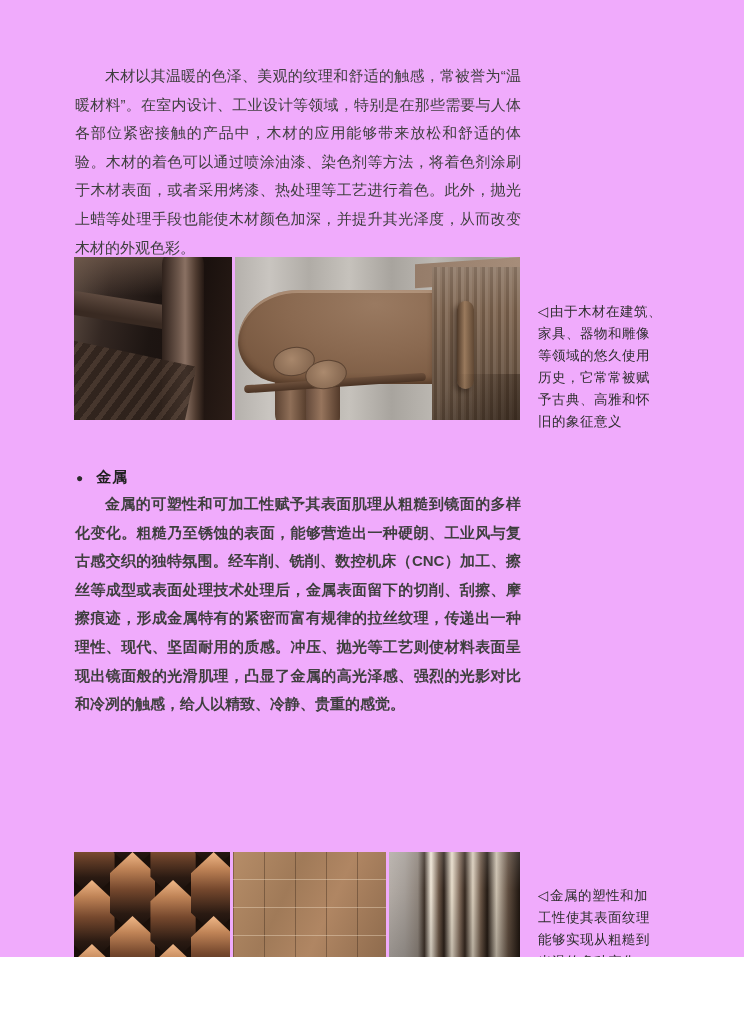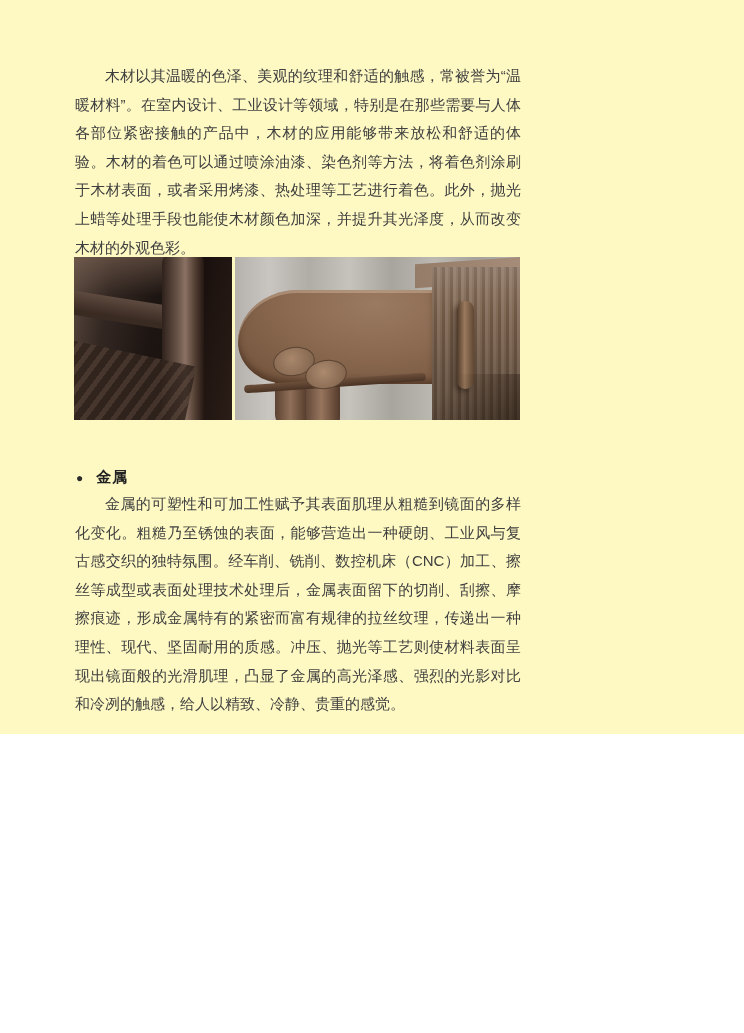--- a/index.html
+++ b/index.html
@@ -1,28 +1,28 @@
 <!DOCTYPE html>
 <html><head>
 <meta charset="utf-8">
 <style>
   html,body{margin:0;padding:0;background:#ffffff;}
   .page{
-    position:relative;width:744px;height:734px;background:#fef9c3;overflow:hidden;
+    position:relative;width:744px;height:957px;background:#f0abfc;overflow:hidden;
     font-family:"Liberation Sans","DejaVu Sans",sans-serif;color:#3f3f3f;
   }
   
   .body-text{
     position:absolute;left:75px;width:446px;margin:0;
     font-size:15px;line-height:28.6px;text-align:justify;color:#3f3f3f;
     text-indent:2em;
   }
   .p-wood{top:62px;}
   .metal-text{position:absolute;left:75px;top:490px;width:446px;}
-  .metal-text p{margin:0;font-size:15px;line-height:28.6px;text-align:justify;text-indent:2em;color:#3f3f3f;}
+  .metal-text p{margin:0;font-size:15px;line-height:28.6px;text-align:justify;text-indent:2em;color:#3f3f3f;font-weight:bold;}
   
   .heading{position:absolute;left:76px;top:468px;display:flex;align-items:center;}
   .heading .bullet{font-size:12px;color:#2b2b2b;margin-right:13px;line-height:1;}
   .heading .label{font-size:15px;font-weight:bold;color:#222;letter-spacing:1px;}
   
   .caption{position:absolute;left:538px;width:130px;font-size:13.5px;line-height:21.9px;color:#2e2e2e;letter-spacing:0.5px;}
   .cap1{top:301px;}
   .cap2{top:885px;}
   .cap-line{white-space:nowrap;}
   .cap-marker{margin-right:1px;}
@@ -103,20 +103,28 @@
       <div class="w2-disc2"></div>
       <div class="w2-cabtop"></div>
       <div class="w2-cabinet">
         <div class="w2-cabshade"></div>
       </div>
       <div class="w2-handle"></div>
       <div class="w2-shadow"></div>
     </div>
   </div>
 
+  <div class="caption cap1">
+    <div class="cap-line"><span class="cap-marker">◁</span><span>由于木材在建筑、</span></div>
+    <div class="cap-line">家具、器物和雕像</div>
+    <div class="cap-line">等领域的悠久使用</div>
+    <div class="cap-line">历史，它常常被赋</div>
+    <div class="cap-line">予古典、高雅和怀</div>
+    <div class="cap-line">旧的象征意义</div>
+  </div>
 
   <div class="heading">
     <span class="bullet">●</span>
     <span class="label">金属</span>
   </div>
 
   <div class="metal-text">
     <p>金属的可塑性和可加工性赋予其表面肌理从粗糙到镜面的多样化变化。粗糙乃至锈蚀的表面，能够营造出一种硬朗、工业风与复古感交织的独特氛围。经车削、铣削、数控机床（CNC）加工、擦丝等成型或表面处理技术处理后，金属表面留下的切削、刮擦、摩擦痕迹，形成金属特有的紧密而富有规律的拉丝纹理，传递出一种理性、现代、坚固耐用的质感。冲压、抛光等工艺则使材料表面呈现出镜面般的光滑肌理，凸显了金属的高光泽感、强烈的光影对比和冷冽的触感，给人以精致、冷静、贵重的感觉。</p>
   </div>
 
@@ -142,17 +150,23 @@
         <div class="hex"></div>
         <div class="hex"></div>
       </div>
     </div>
     <div class="photo m2"></div>
     <div class="photo m3">
       <div class="m3-sheen"></div>
     </div>
   </div>
 
+  <div class="caption cap2">
+    <div class="cap-line"><span class="cap-marker">◁</span><span>金属的塑性和加</span></div>
+    <div class="cap-line">工性使其表面纹理</div>
+    <div class="cap-line">能够实现从粗糙到</div>
+    <div class="cap-line">光滑的多种变化</div>
+  </div>
 
   <div class="page-number">028</div>
   <div class="footer-rule"></div>
 
 </div>
 
 </body></html>

